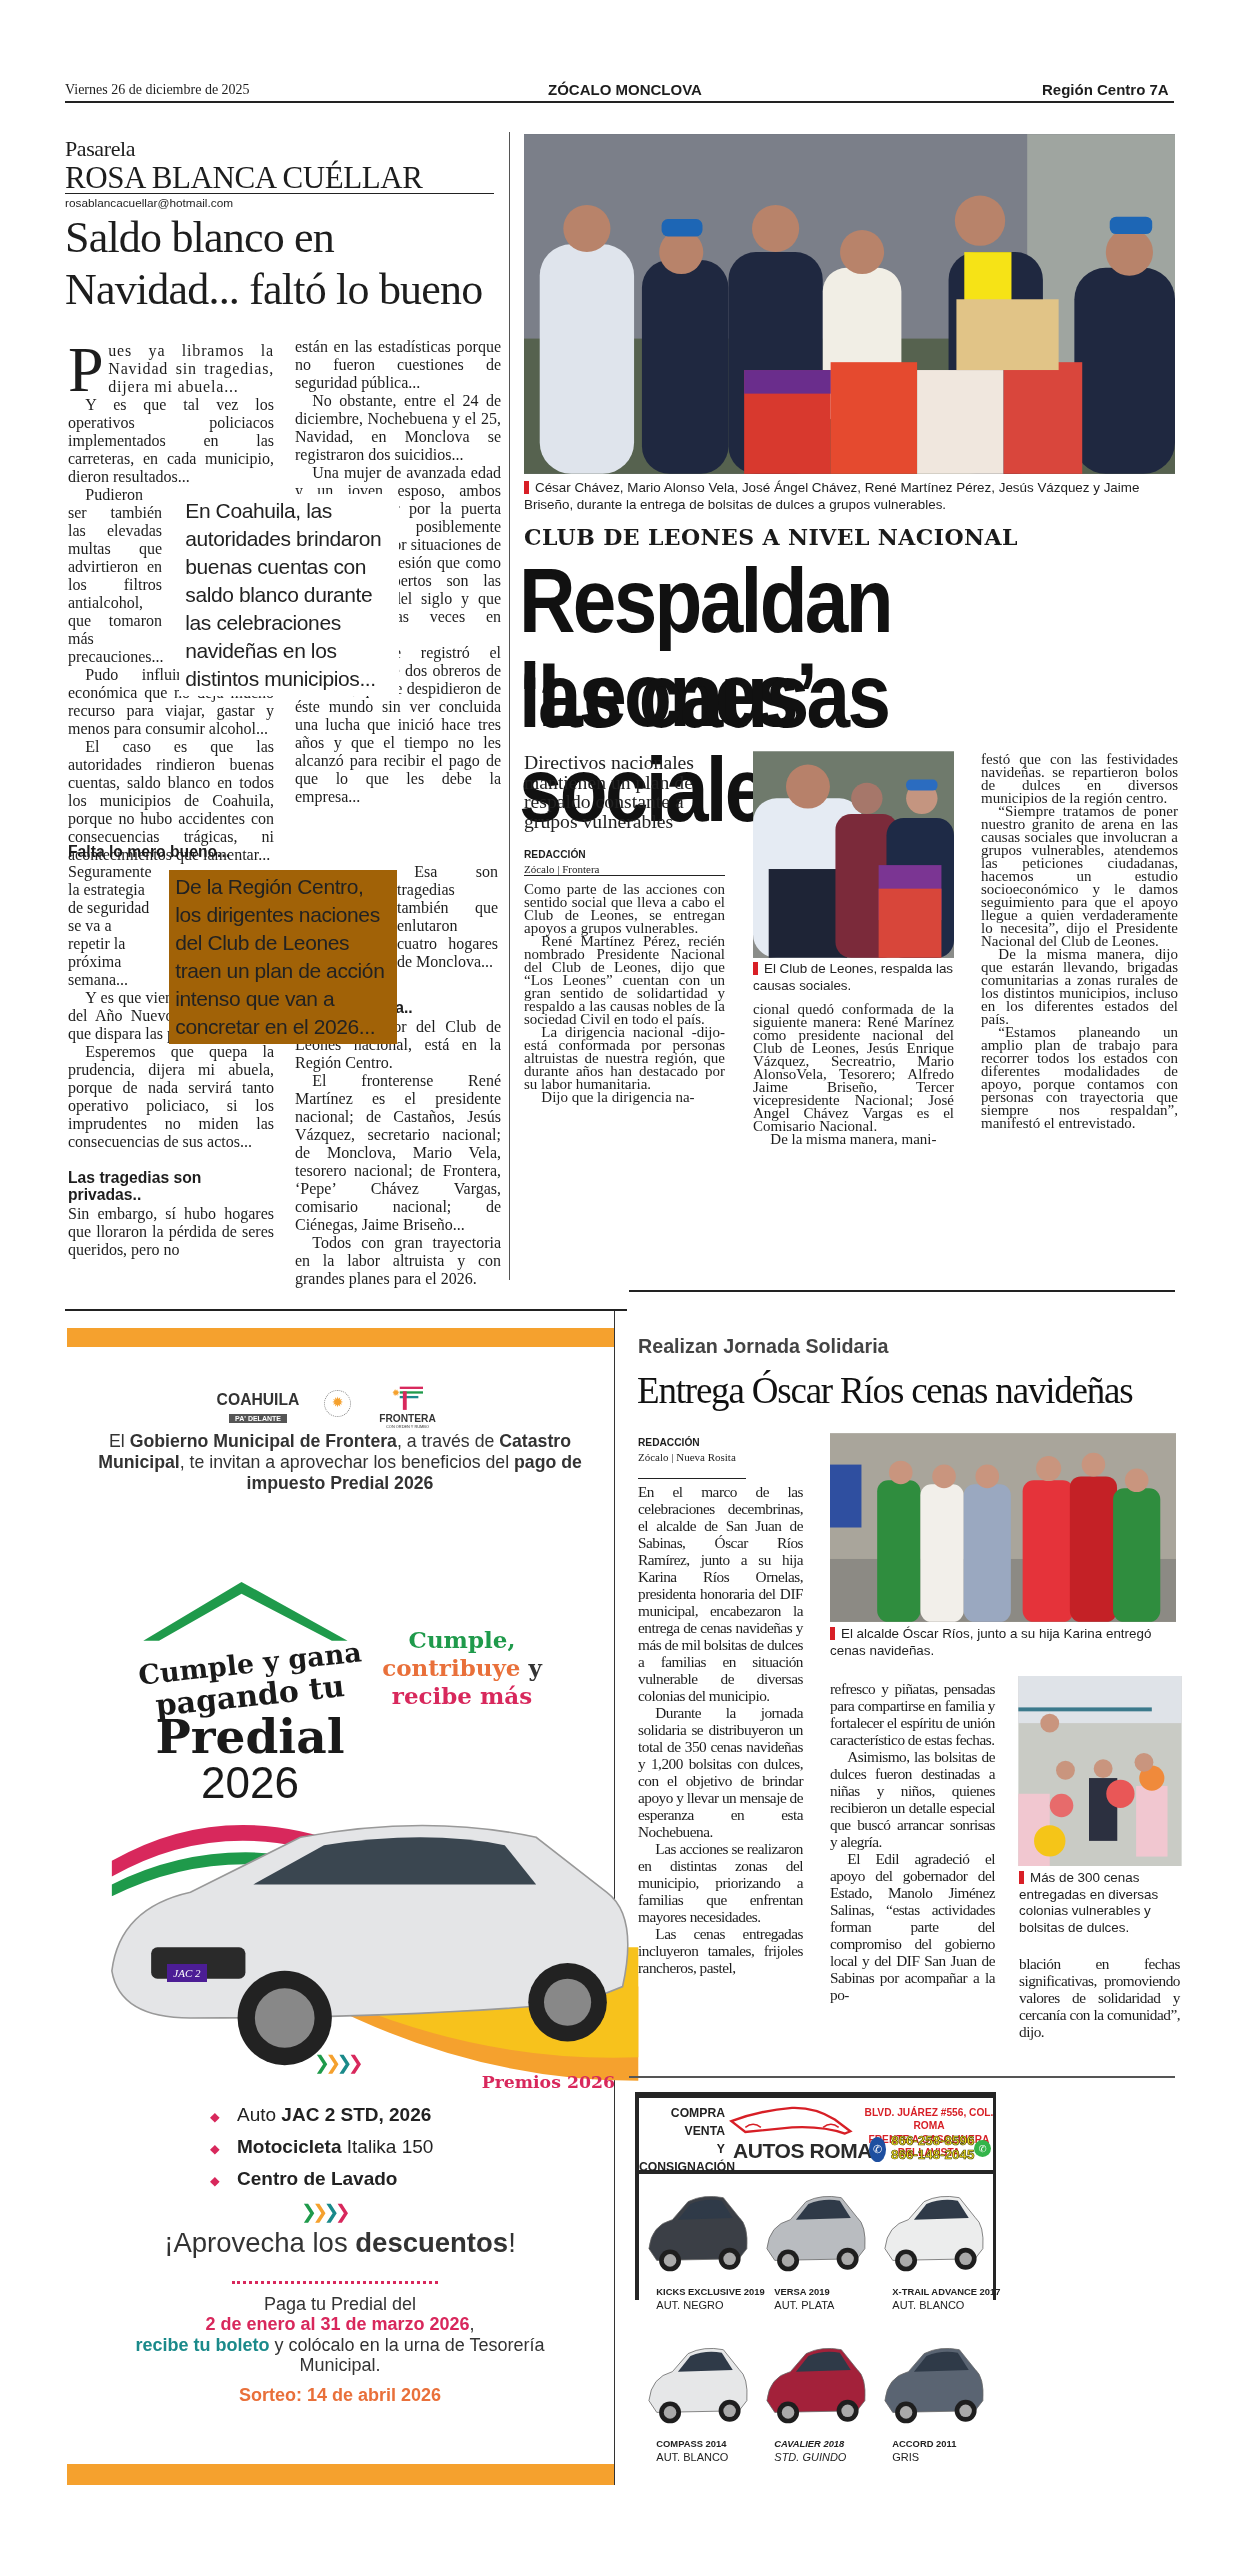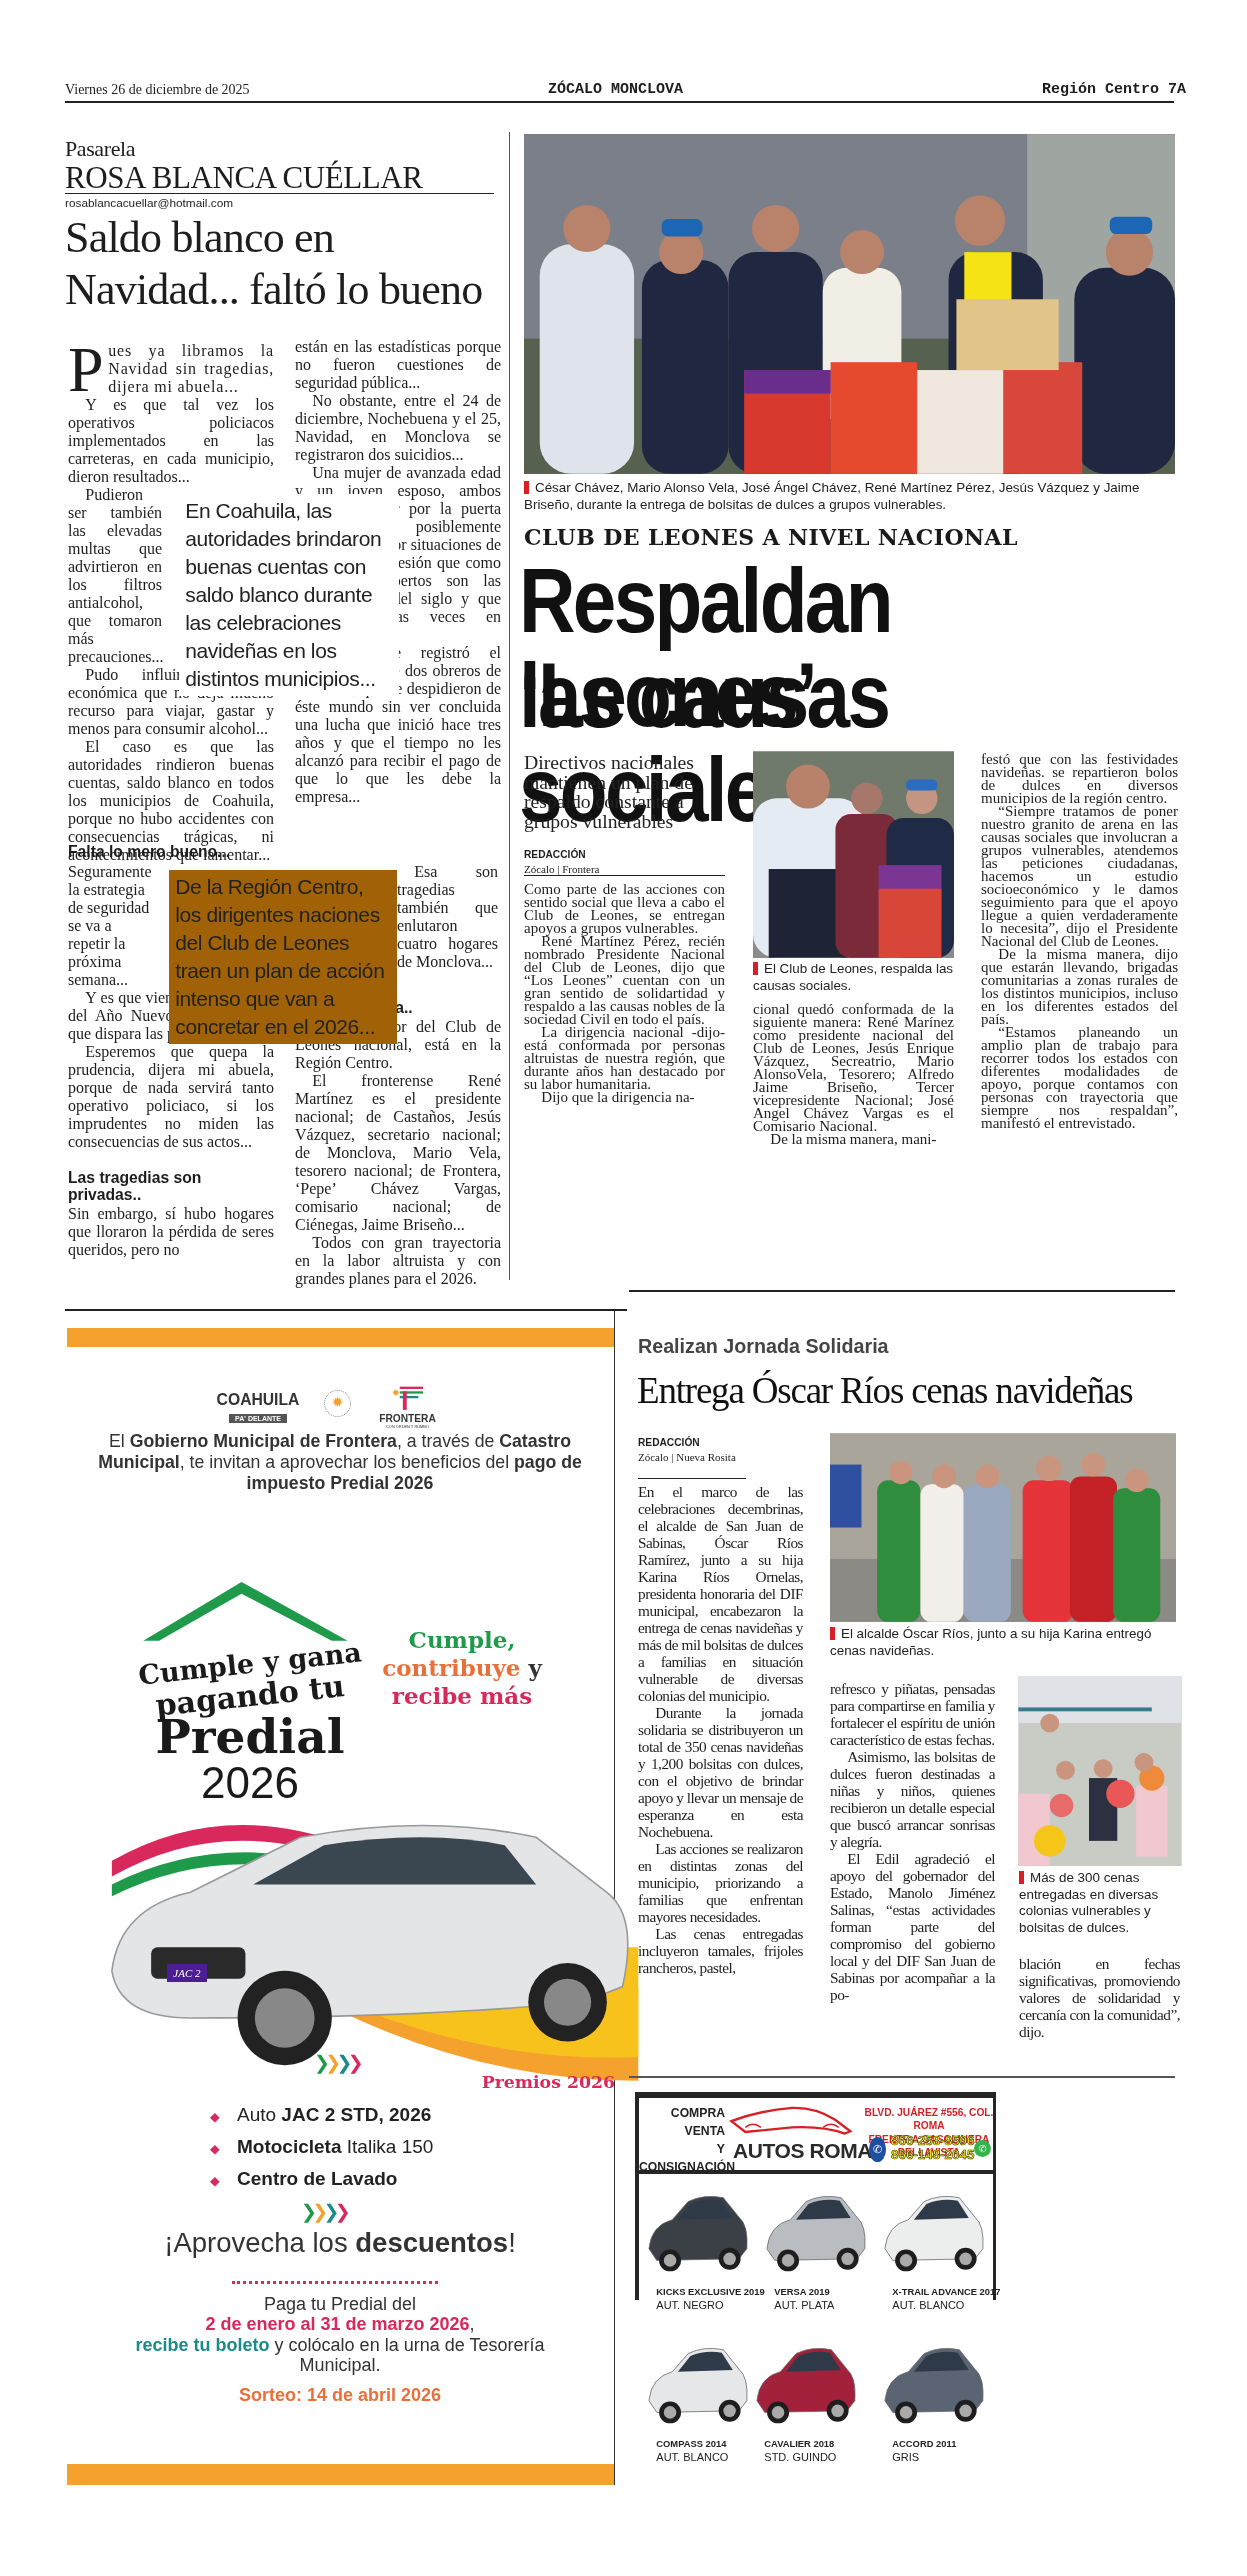--- a/index.html
+++ b/index.html
@@ -1,20 +1,20 @@
 <!DOCTYPE html>
 <html style="font-size:12.6px"><head>
 <meta charset="utf-8">
 <style>
 *{box-sizing:border-box;margin:0;padding:0}
 html,body{width:1248px;height:2576px;background:#fff;overflow:hidden}
 body{position:relative;font-family:"DejaVu Serif",serif;color:#1d1d1d}
 .abs{position:absolute}
 .sans{font-family:"Liberation Sans",sans-serif}
-.cond{font-family:Liberation Mono, monospace}
+.cond{font-family:Liberation Sans, sans-serif}
 .serif{font-family:"Liberation Serif",serif}
 p.body{font-family:"Liberation Serif",serif;font-size:16px;line-height:18px;text-align:justify;hyphens:manual}
 p.body.ind{text-indent:17.3px}
 .rule{background:#222}
 .photo{overflow:hidden;position:absolute}
 .cap{font-family:"Liberation Sans",sans-serif;font-size:13.4px;line-height:16.5px;color:#222}
 .cap .mark{display:inline-block;width:4.7px;height:12.6px;background:#d81f26;margin-right:6.3px;vertical-align:-1.6px}
 .sub{font-family:"Liberation Sans",sans-serif;font-weight:bold;font-size:15.7px}
 .pull{font-family:"Liberation Sans",sans-serif;font-size:21px;line-height:28px;color:#222;letter-spacing:-0.4px}
 </style>
@@ -390,21 +390,21 @@
         <path d="M5,85 Q8,55 35,48 L55,25 Q75,15 100,20 L120,45 Q132,55 130,85 L120,98 L15,100 Z" fill="#e6e7e8" stroke="#666" stroke-width="1"></path>
         <path d="M42,48 L58,28 Q78,20 98,24 L112,46 Z" fill="#2f3a48"></path>
         <circle cx="32" cy="100" r="14" fill="#1e1e1e"></circle>
         <circle cx="32" cy="100" r="8" fill="#aaa"></circle>
         <circle cx="108" cy="98" r="14" fill="#1e1e1e"></circle>
         <circle cx="108" cy="98" r="8" fill="#aaa"></circle>
       </svg>
       <div class="car-model">COMPASS 2014</div>
       <div class="car-desc">AUT. BLANCO</div>
     </div>
-    <div class="car-cell" style="left: 108px; top: 152px;">
+    <div class="car-cell" style="left: 118px; top: 152px; font-style: italic;">
       <svg width="105" height="98" viewBox="0 0 134 125">
         <path d="M5,85 Q8,55 35,48 L55,25 Q75,15 100,20 L120,45 Q132,55 130,85 L120,98 L15,100 Z" fill="#a3213a" stroke="#666" stroke-width="1"></path>
         <path d="M42,48 L58,28 Q78,20 98,24 L112,46 Z" fill="#2f3a48"></path>
         <circle cx="32" cy="100" r="14" fill="#1e1e1e"></circle>
         <circle cx="32" cy="100" r="8" fill="#aaa"></circle>
         <circle cx="108" cy="98" r="14" fill="#1e1e1e"></circle>
         <circle cx="108" cy="98" r="8" fill="#aaa"></circle>
       </svg>
       <div class="car-model">CAVALIER 2018</div>
       <div class="car-desc">STD. GUINDO</div>

